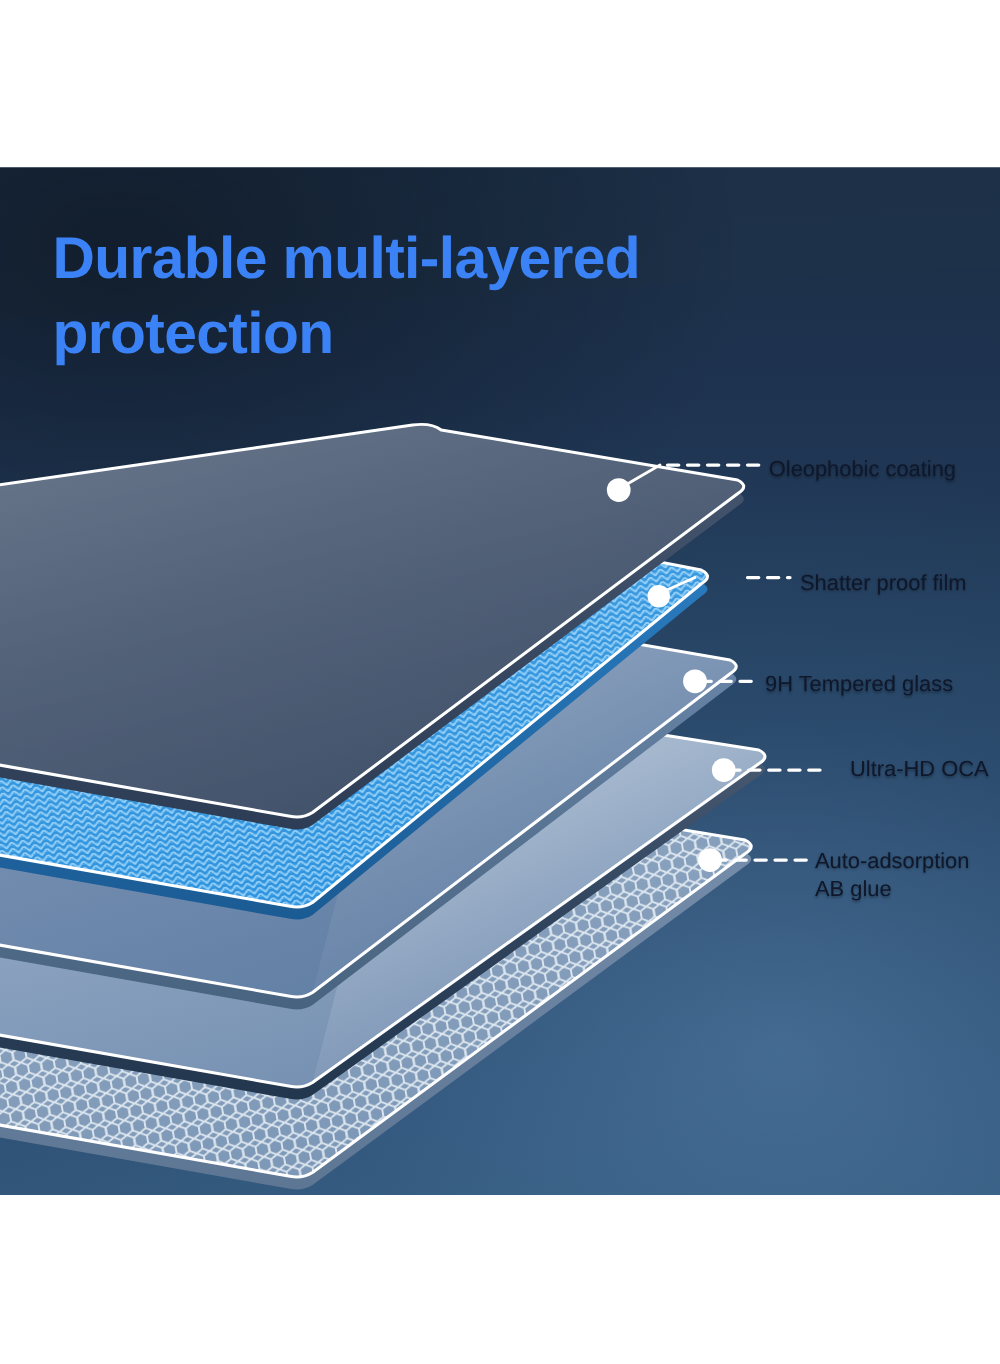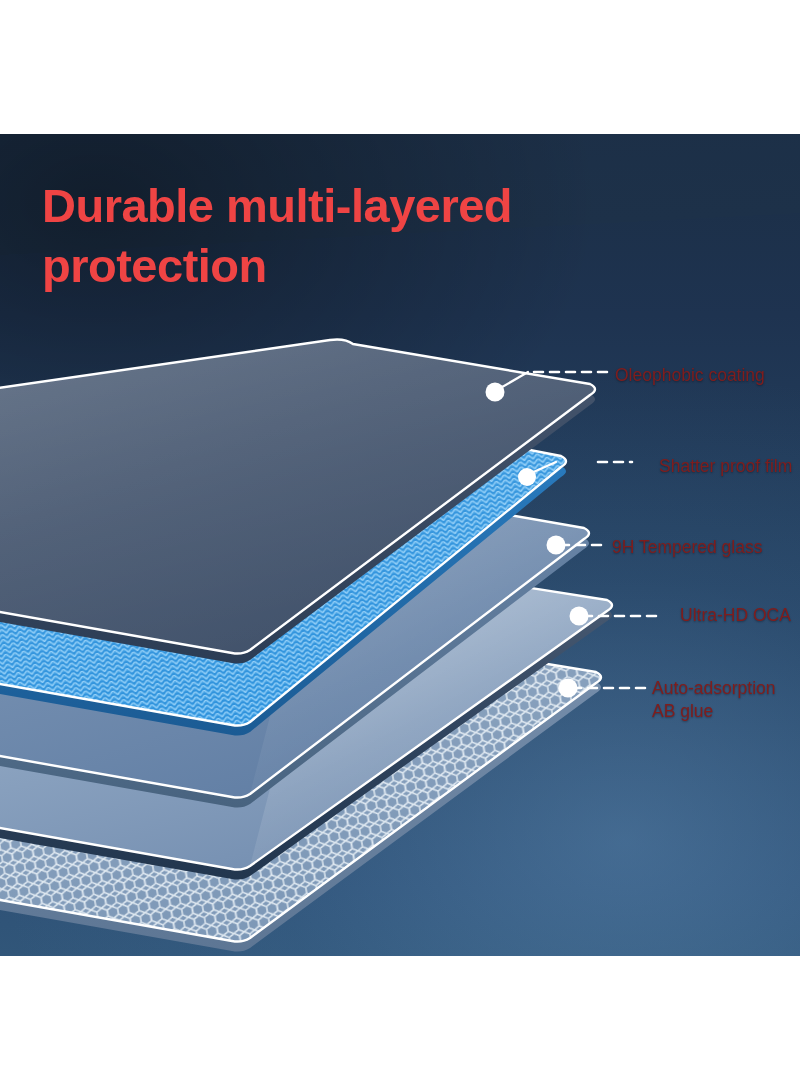--- a/index.html
+++ b/index.html
@@ -17,31 +17,31 @@
   
   #panel::after{
     content:"";position:absolute;inset:0;pointer-events:none;
     background:radial-gradient(115% 85% at 78% 86%, rgba(120,170,215,.30) 0%, rgba(80,130,180,.12) 38%, rgba(0,0,0,0) 68%),
                radial-gradient(90% 60% at 12% 8%, rgba(0,0,0,.38) 0%, rgba(0,0,0,0) 70%);
   }
 
   
   #title{
     position:absolute;left:42px;top:176px;width:620px;z-index:6;
-    color:#ef4444;font-size:47px;line-height:60px;font-weight:bold;
+    color:#3b82f6;font-size:47px;line-height:60px;font-weight:bold;
     letter-spacing:-0.5px;white-space:pre-line;
     font-family:"Liberation Sans",sans-serif;
   }
 
   
   #art{position:absolute;left:0;top:0;width:800px;height:1091px;z-index:4;}
 
   
   .lbl{
-    position:absolute;z-index:7;color:#7f1d1d;
+    position:absolute;z-index:7;color:#0f172a;
     font-size:17.5px;line-height:23px;font-weight:400;
     font-family:"Liberation Sans",sans-serif;white-space:pre-line;
     text-shadow:0 1px 2px rgba(0,0,0,.35);
   }
 </style>
 </head>
 <body>
 
 <div id="stage">
 
@@ -179,21 +179,21 @@
         <circle cx="527" cy="477" r="9"></circle>
         <circle cx="556" cy="545" r="9.5"></circle>
         <circle cx="579" cy="616" r="9.5"></circle>
         <circle cx="568" cy="688" r="9.5"></circle>
       </g>
     </g>
   </svg>
 
   <div class="lbl" style="left:615px;top:364px;">Oleophobic coating</div>
 
-  <div class="lbl" style="left:640px;top:455px;margin-left:19px;">Shatter proof film</div>
+  <div class="lbl" style="left:640px;top:455px;">Shatter proof film</div>
 
   <div class="lbl" style="left:612px;top:536px;">9H Tempered glass</div>
 
   <div class="lbl" style="left:680px;top:604px;">Ultra-HD OCA</div>
 
   <div class="lbl" style="left:652px;top:677px;width:150px;">Auto-adsorption
 AB glue</div>
 
 </div>
 

